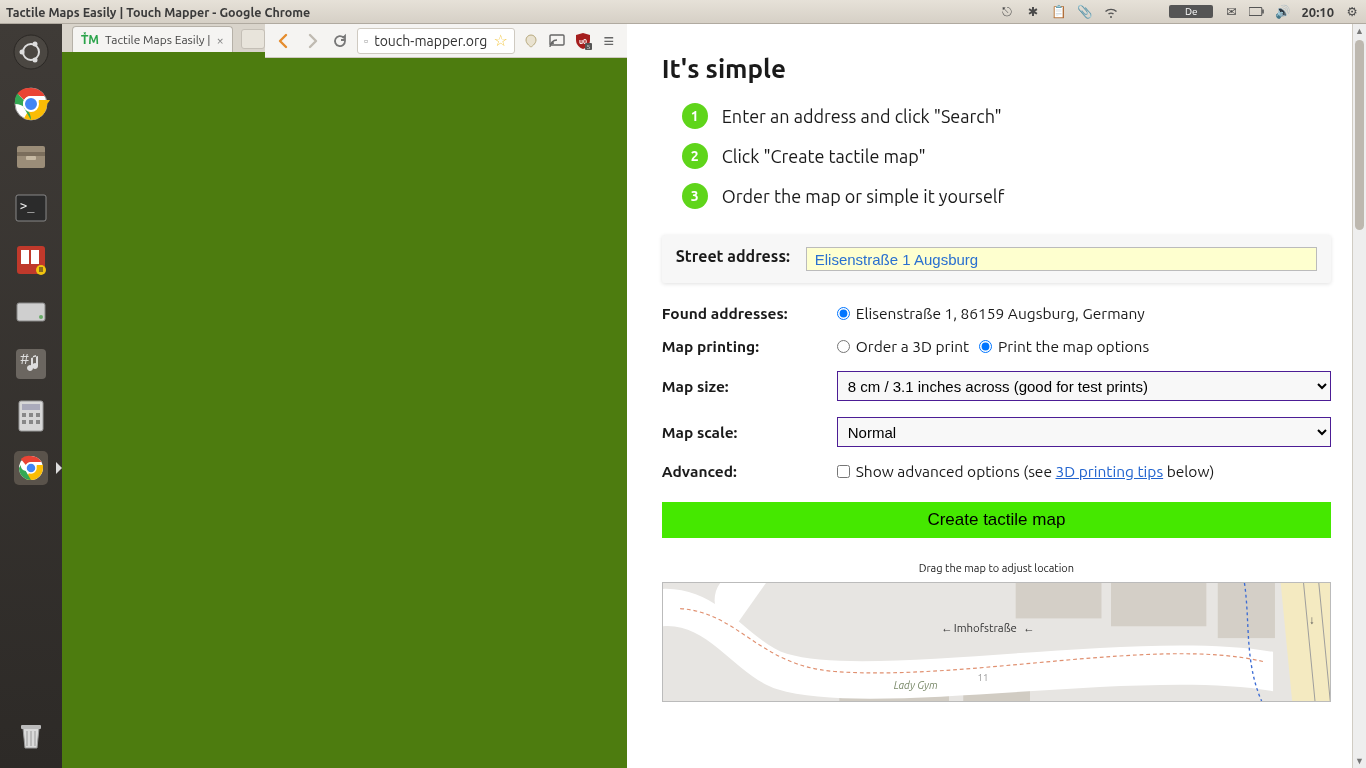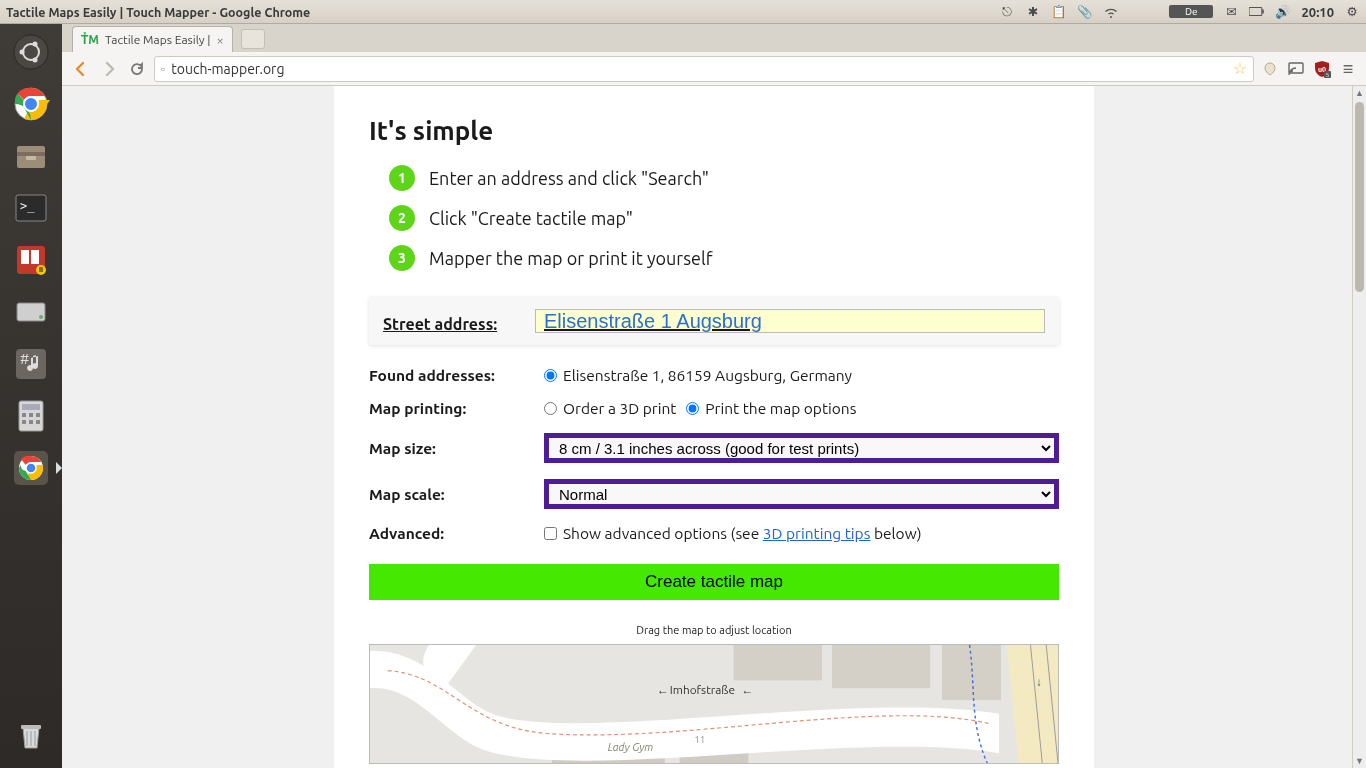--- a/index.html
+++ b/index.html
@@ -42,21 +42,21 @@
     display:flex; align-items:center; justify-content:center;
     position:relative;
   }
   .launch-item.trash { margin-top:auto; margin-bottom:8px;}
   .launch-item svg { width:40px; height:40px; }
   .launch-arrow { position:absolute; right:-6px; top:18px; width:0;height:0;border-top:6px solid transparent;border-bottom:6px solid transparent;border-left:6px solid #ddd;}
   
   .chrome {
     position:absolute; top:24px; left:62px; right:0; bottom:0;
     background:#4d7c0f;
-    display:flex; flex-direction:column;
+    display:flex; flex-direction:row;
   }
   .tabstrip {
     height:28px; background:#d9d4cb; display:flex; align-items:flex-end;
     padding-left:10px;
   }
   .tab {
     background:#f5f4f2; border:1px solid #b6b1a8; border-bottom:none;
     border-radius:4px 4px 0 0; height:26px;
     display:flex; align-items:center; padding:0 8px; gap:6px;
     font-size:12px; color:#444; max-width:200px;
@@ -97,39 +97,38 @@
   .steps li { display:flex; align-items:center; gap:14px; font-size:18px; margin-bottom:14px; }
   .num-badge {
     width:26px;height:26px;border-radius:50%;
     background:#5fd51a; color:#fff; font-weight:bold; font-size:14px;
     display:flex;align-items:center;justify-content:center;
     flex-shrink:0;
   }
   .search-box {
     background:#f7f7f7; border-radius:3px;
     box-shadow:0 1px 4px rgba(0,0,0,0.12);
-    padding:12px 14px; display:flex; align-items:flex-end; gap:22px;
+    padding:12px 14px; display:flex; align-items:flex-start; gap:0;
     margin-bottom:22px;
-    text-decoration:underline;
   }
   .search-box .lbl { font-weight:700; font-size:16px; width:130px;}
   .addr-input {
     flex:1; height:16px; border:1px solid #bbb; background:#feffcf;
-    padding:11px 8px; font-size:20px; color:#2a70d0;
+    padding:11px 8px; font-size:15px; color:#2a70d0;
   }
   .search-btn {
     width:190px; height:28px; border:none;
     background:#ffa51e; font-size:15px; cursor:pointer;
   }
   .form-row { display:flex; align-items:center; margin-bottom:16px; font-size:15.5px; }
   .form-row .flabel { width:140px; font-weight:700; }
   .form-row .fcontent { flex:1; display:flex; align-items:center; gap:10px; flex-wrap:wrap;margin-left:35px;}
   .form-row label { display:flex; align-items:center; gap:6px; font-size:15.5px;}
   select {
-    width:100%; height:30px; border:5px solid #4c1d95; background:#f8f8f8;
+    width:100%; height:30px; border:1px solid #4c1d95; background:#f8f8f8;
     font-size:15px; padding:0 6px;
   }
   .linklike { color:#2264cf; }
   .create-btn {
     width:100%; height:36px; border:none; background:#45e800;
     font-size:17px; cursor:pointer; margin-top:6px; margin-bottom:24px;
   }
   .drag-hint { text-align:center; font-size:11px; margin-bottom:8px; }
   .map-preview {
     width:100%; height:120px; border:1px solid #bbb; background:#e7e5e2;
@@ -331,21 +330,21 @@
         <li>
             <span class="num-badge">1</span>
             <span>Enter an address and click "Search"</span>
           </li>
         <li>
             <span class="num-badge">2</span>
             <span>Click "Create tactile map"</span>
           </li>
         <li>
             <span class="num-badge">3</span>
-            <span>Mapper the map or print it yourself</span>
+            <span>Order the map or simple it yourself</span>
           </li>
       </ol>
 
       <div class="search-box">
         <span class="lbl">Street address:</span>
         <input class="addr-input" value="Elisenstraße 1 Augsburg" style="">
       </div>
 
       <div class="form-row">
         <span class="flabel">Found addresses:</span>

